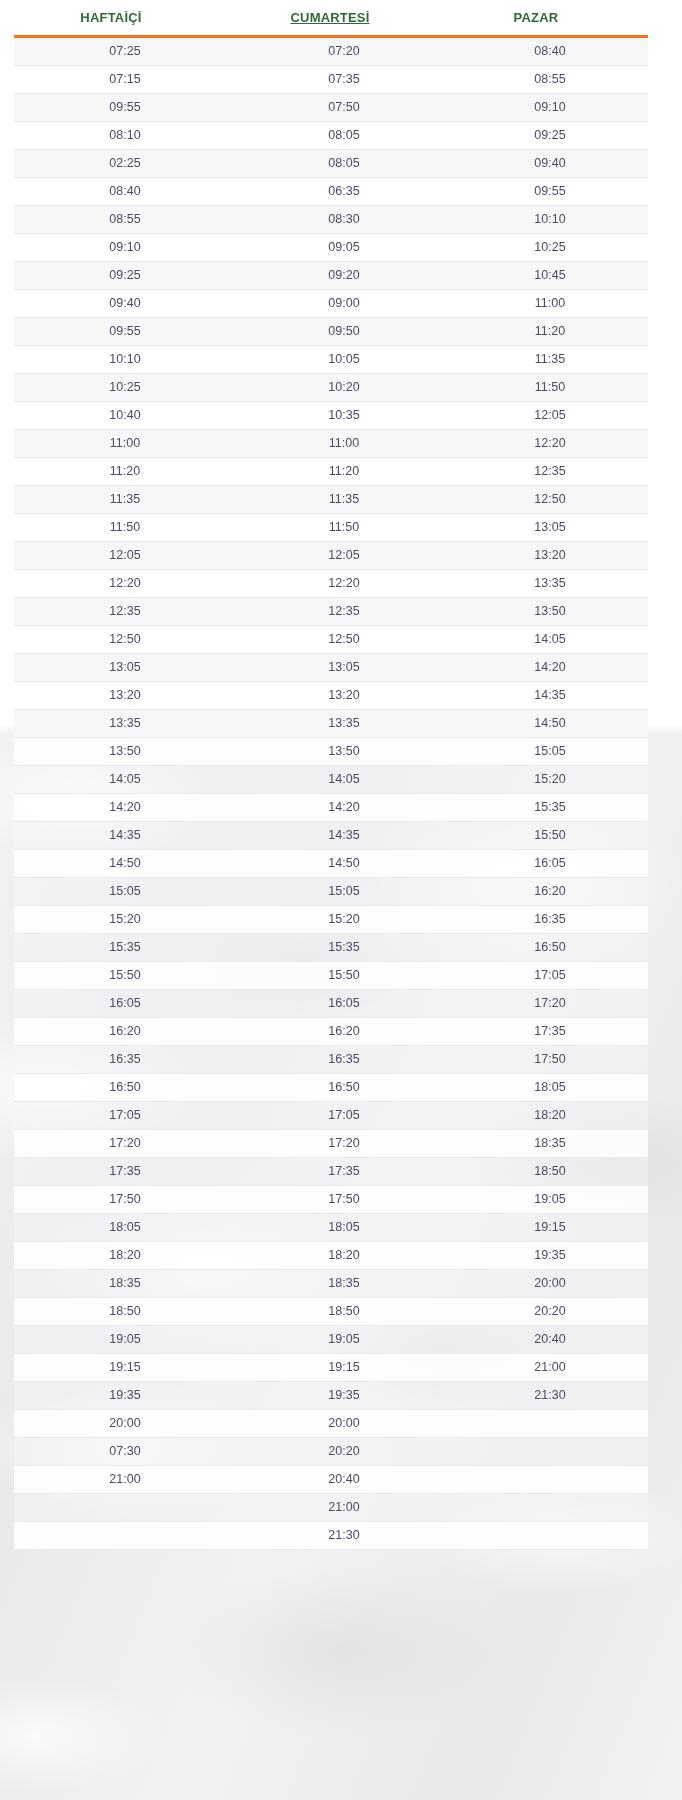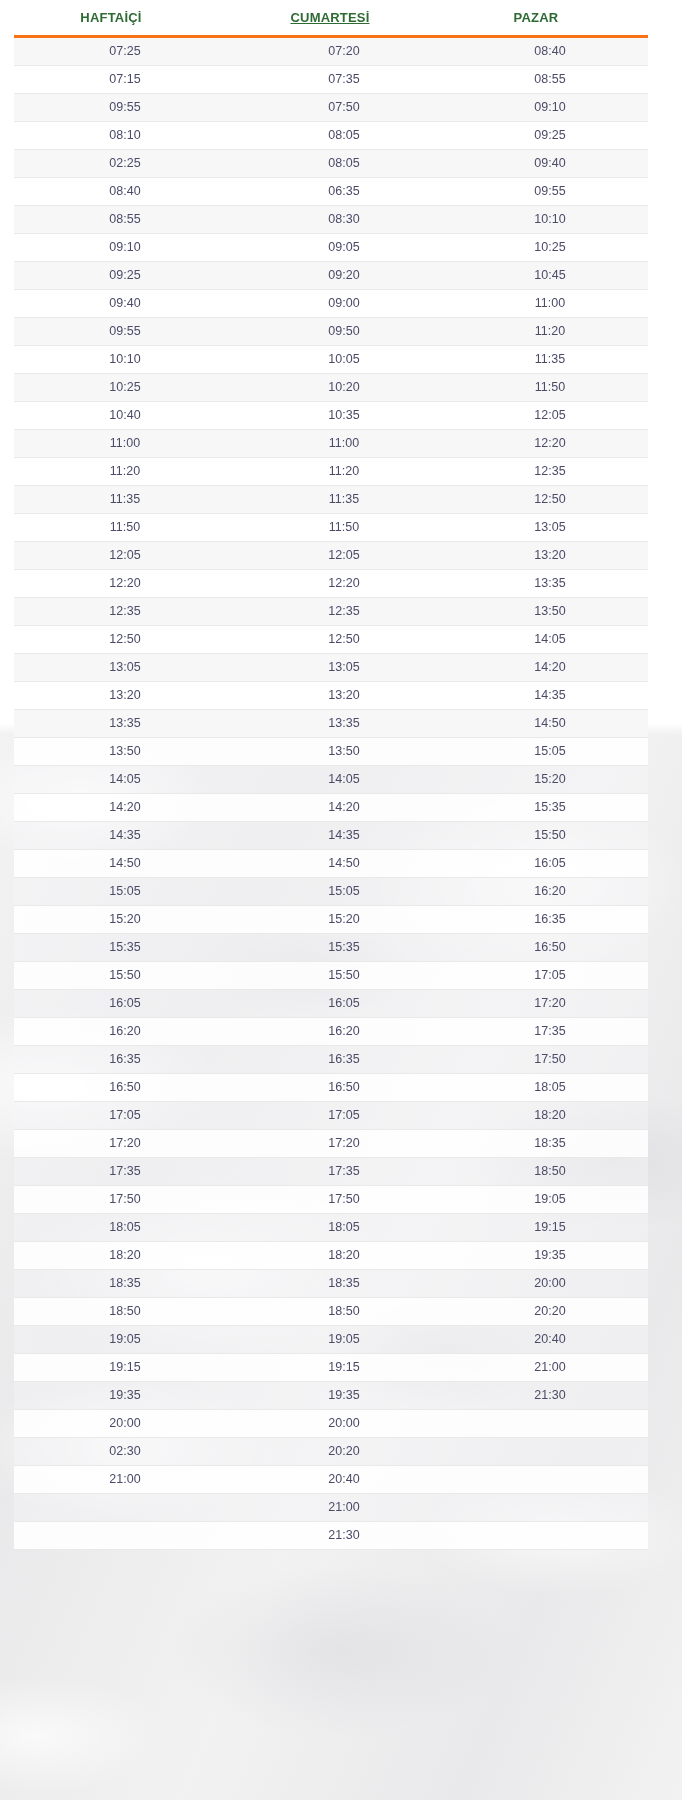--- a/index.html
+++ b/index.html
@@ -366,21 +366,21 @@
         <div class="td c1">19:35</div>
         <div class="td c2">19:35</div>
         <div class="td c3">21:30</div>
       </div>
       <div class="trow plain lower">
         <div class="td c1">20:00</div>
         <div class="td c2">20:00</div>
         <div class="td c3"></div>
       </div>
       <div class="trow shade lower">
-        <div class="td c1">02:30</div>
+        <div class="td c1">07:30</div>
         <div class="td c2">20:20</div>
         <div class="td c3"></div>
       </div>
       <div class="trow plain lower">
         <div class="td c1">21:00</div>
         <div class="td c2">20:40</div>
         <div class="td c3"></div>
       </div>
       <div class="trow shade lower">
         <div class="td c1"></div>

